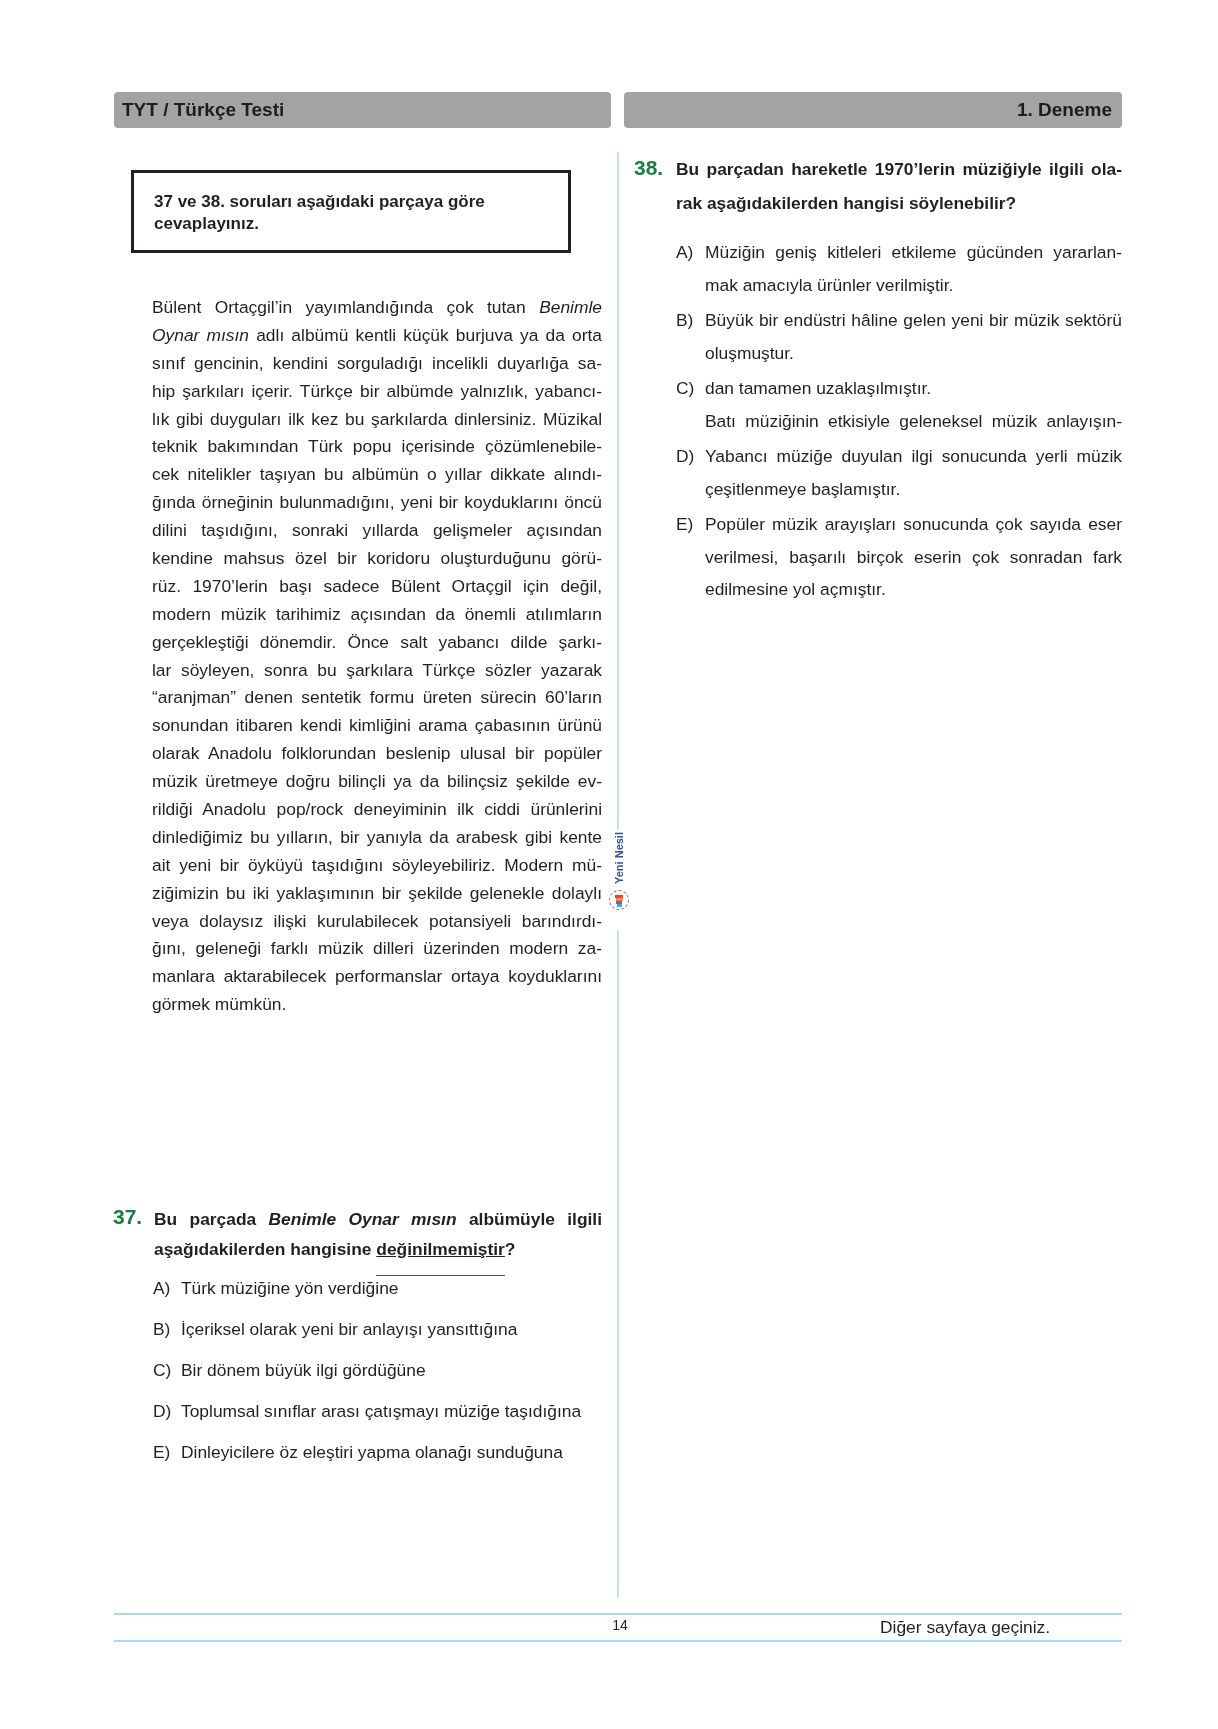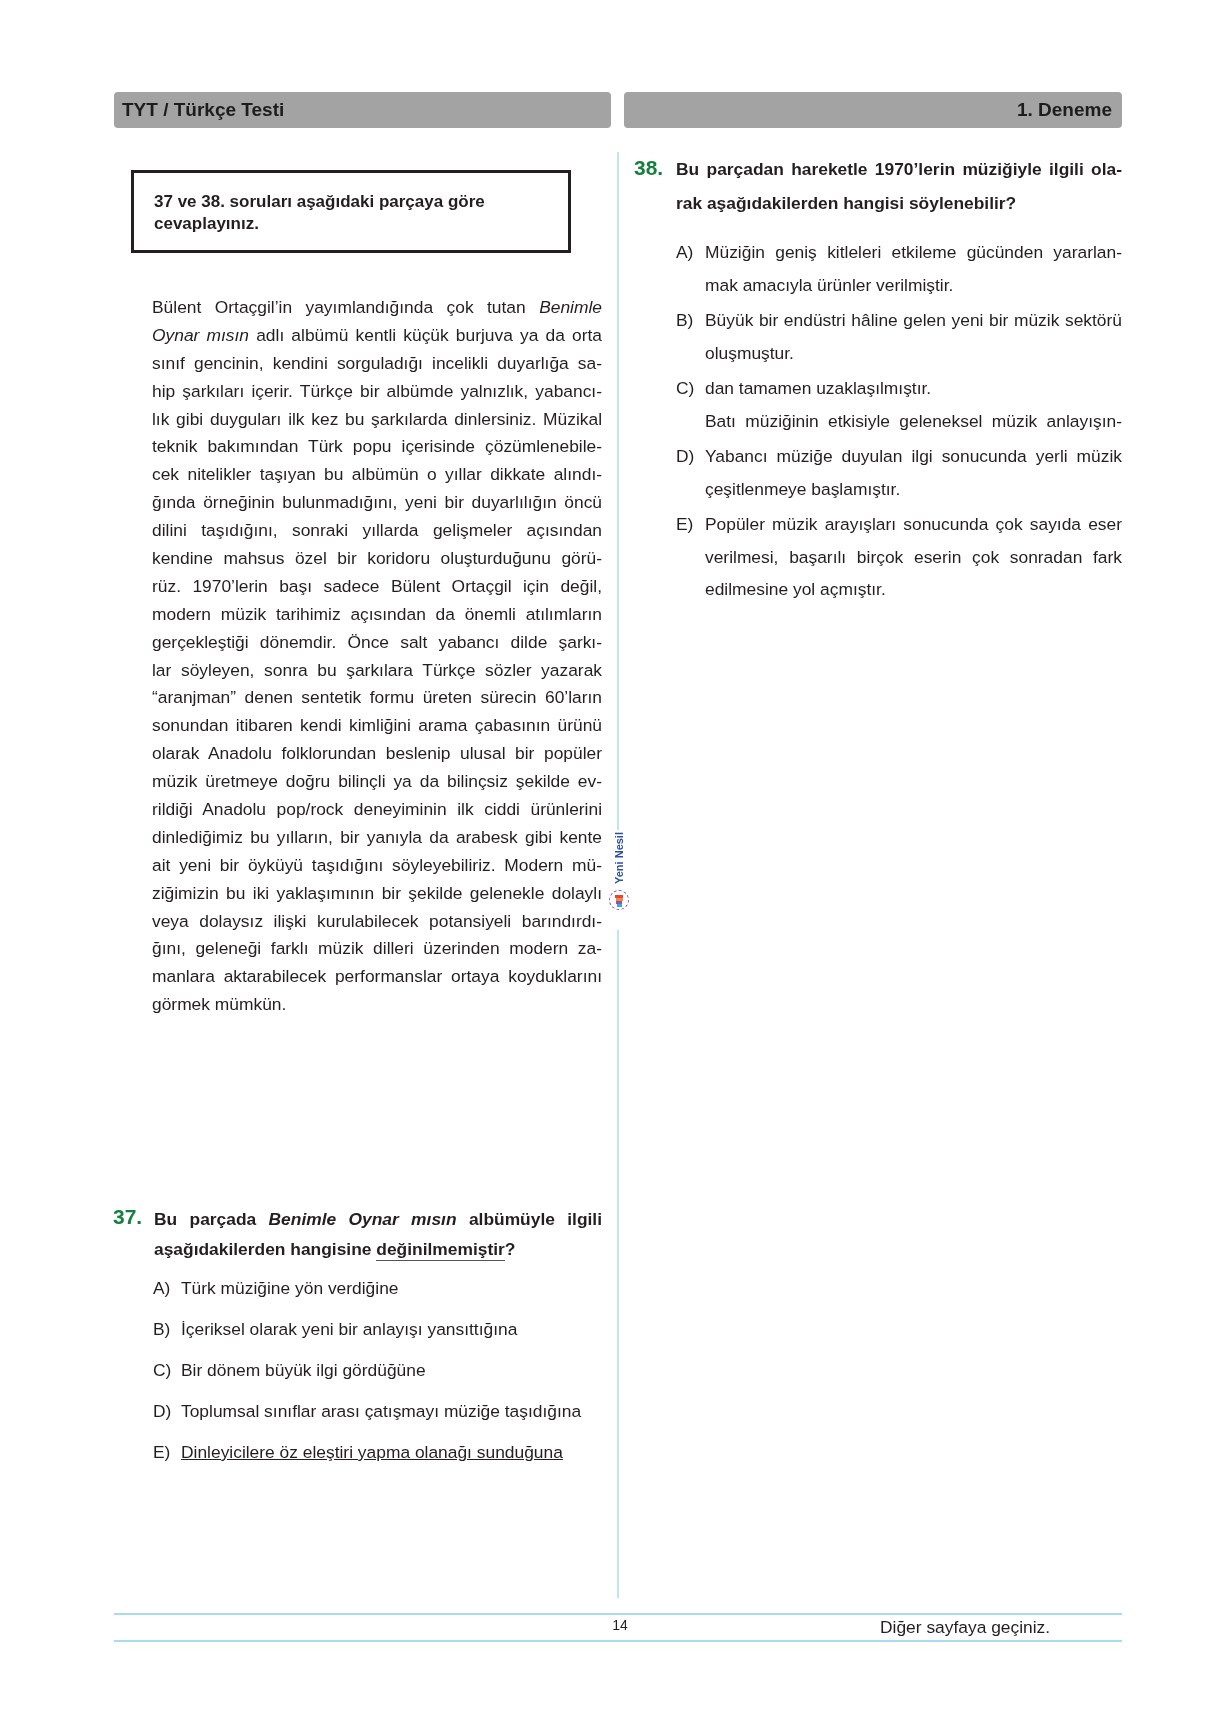--- a/index.html
+++ b/index.html
@@ -29,21 +29,21 @@
   .logo-text span { position: absolute; left: 50%; top: 50%; transform: translate(-50%, -50%) rotate(-90deg);
                     white-space: nowrap; font-weight: bold; font-size: 11px; color: #2c4ea3; }
   .logo-mark { position: absolute; left: 2px; top: 60px; width: 20px; height: 20px;
                border-radius: 50%; border: 1.5px dashed #7a55a8; box-sizing: border-box; }
   .logo-mark i { position: absolute; left: 5px; width: 8px; height: 3px; display: block; }
 
   .qnum { position: absolute; font-weight: bold; font-size: 21px; color: #15803d; }
   .qstem { position: absolute; font-weight: bold; font-size: 17.4px; line-height: 30px; }
   .qstem .line { display: block; white-space: nowrap; text-align: justify; text-align-last: justify; }
   .qstem .line.last { text-align-last: left; }
-  .underline { border-bottom: 1.5px solid #555; padding-bottom: 1px; }
+  .underline { border-bottom: 1.5px solid #555; padding-bottom: 16px; text-decoration: underline; }
 
   .opt { position: absolute; font-size: 17.4px; line-height: 32.5px; }
   .opt .letter { position: absolute; left: 0; top: 0; }
   .opt .otext { position: absolute; top: 0; }
   .opt .otext .line { display: block; white-space: nowrap; text-align: justify; text-align-last: justify; }
   .opt .otext .line.last { text-align-last: left; }
 
   .footer-line { position: absolute; left: 114px; width: 1008px; height: 2px; background: #a9daf2; }
   .page-num { position: absolute; left: 590px; top: 1617px; width: 60px; text-align: center; font-size: 14px; }
   .next-page { position: absolute; left: 880px; top: 1617px; width: 242px; text-align: left; font-size: 17.4px; }
@@ -66,21 +66,21 @@
 </div>
 
 <div class="passage" id="passage">
     <span class="line"><span>Bülent Ortaçgil’in yayımlandığında çok tutan </span><i>Benimle</i><span></span></span>
     <span class="line"><span></span><i>Oynar mısın</i><span> adlı albümü kentli küçük burjuva ya da orta</span></span>
     <span class="line"><span>sınıf gencinin, kendini sorguladığı incelikli duyarlığa sa-</span><i></i><span></span></span>
     <span class="line"><span>hip şarkıları içerir. Türkçe bir albümde yalnızlık, yabancı-</span><i></i><span></span></span>
     <span class="line"><span>lık gibi duyguları ilk kez bu şarkılarda dinlersiniz. Müzikal</span><i></i><span></span></span>
     <span class="line"><span>teknik bakımından Türk popu içerisinde çözümlenebile-</span><i></i><span></span></span>
     <span class="line"><span>cek nitelikler taşıyan bu albümün o yıllar dikkate alındı-</span><i></i><span></span></span>
-    <span class="line"><span>ğında örneğinin bulunmadığını, yeni bir duyarlılığın öncü</span><i></i><span></span></span>
+    <span class="line"><span>ğında örneğinin bulunmadığını, yeni bir koyduklarını öncü</span><i></i><span></span></span>
     <span class="line"><span>dilini taşıdığını, sonraki yıllarda gelişmeler açısından</span><i></i><span></span></span>
     <span class="line"><span>kendine mahsus özel bir koridoru oluşturduğunu görü-</span><i></i><span></span></span>
     <span class="line"><span>rüz. 1970’lerin başı sadece Bülent Ortaçgil için değil,</span><i></i><span></span></span>
     <span class="line"><span>modern müzik tarihimiz açısından da önemli atılımların</span><i></i><span></span></span>
     <span class="line"><span>gerçekleştiği dönemdir. Önce salt yabancı dilde şarkı-</span><i></i><span></span></span>
     <span class="line"><span>lar söyleyen, sonra bu şarkılara Türkçe sözler yazarak</span><i></i><span></span></span>
     <span class="line"><span>“aranjman” denen sentetik formu üreten sürecin 60’ların</span><i></i><span></span></span>
     <span class="line"><span>sonundan itibaren kendi kimliğini arama çabasının ürünü</span><i></i><span></span></span>
     <span class="line"><span>olarak Anadolu folklorundan beslenip ulusal bir popüler</span><i></i><span></span></span>
     <span class="line"><span>müzik üretmeye doğru bilinçli ya da bilinçsiz şekilde ev-</span><i></i><span></span></span>
@@ -125,21 +125,21 @@
     <div class="opt" style="left: 153px; top: 1354px; width: 460px;">
       <span class="letter">C)</span>
       <span class="otext" style="left:28px;">Bir dönem büyük ilgi gördüğüne</span>
     </div>
     <div class="opt" style="left: 153px; top: 1395px; width: 460px;">
       <span class="letter">D)</span>
       <span class="otext" style="left:28px;">Toplumsal sınıflar arası çatışmayı müziğe taşıdığına</span>
     </div>
     <div class="opt" style="left: 153px; top: 1436px; width: 460px;">
       <span class="letter">E)</span>
-      <span class="otext" style="left:28px;text-decoration:underline;">Dinleyicilere öz eleştiri yapma olanağı sunduğuna</span>
+      <span class="otext" style="left:28px;">Dinleyicilere öz eleştiri yapma olanağı sunduğuna</span>
     </div>
   </div>
 
 <div class="qnum" style="left:634px; top:156px;">38.</div>
 <div class="qstem" style="left:676px; top:152px; width:446px; line-height:34px;">
   <span class="line">Bu parçadan hareketle 1970’lerin müziğiyle ilgili ola-</span>
   <span class="line last">rak aşağıdakilerden hangisi söylenebilir?</span>
 </div>
 <div id="q38-options">
     <div class="opt" style="left: 676px; top: 236px; width: 446px;">

